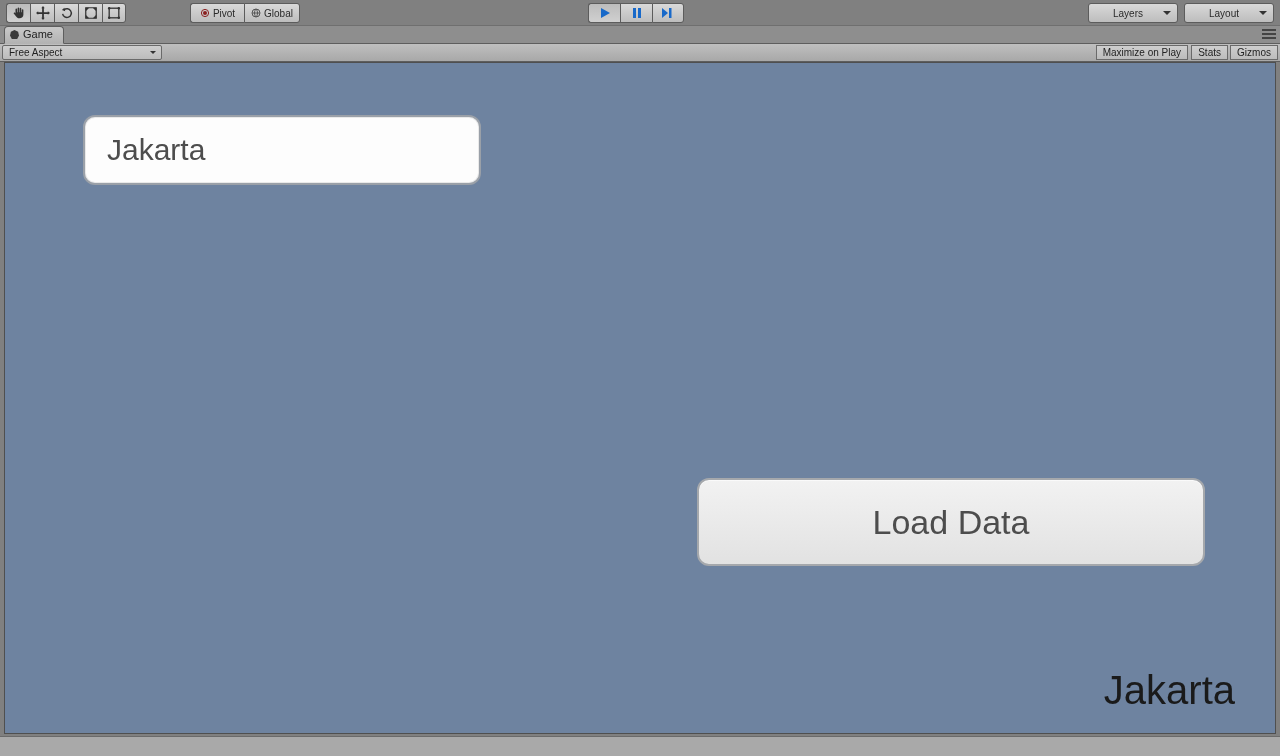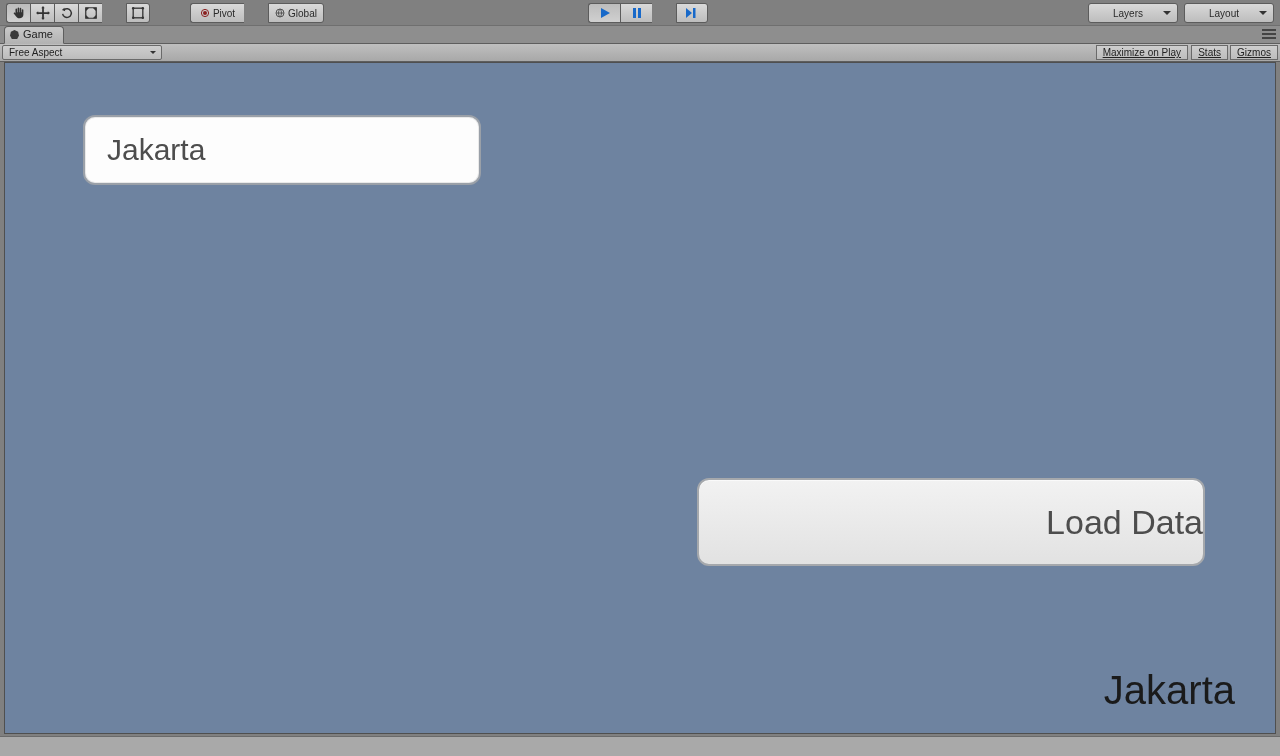--- a/index.html
+++ b/index.html
@@ -26,21 +26,21 @@
     background: linear-gradient(#d9d9d9, #bdbdbd);
     border: 1px solid #5c5c5c;
     border-right: none;
     display: flex;
     align-items: center;
     justify-content: center;
     font-size: 10px;
     color: #2a2a2a;
     cursor: pointer;
   }
-  .tool-btn:last-child { border-right: 1px solid #5c5c5c; border-radius: 0 3px 3px 0; margin-left: 24px; }
+  .tool-btn:last-child { border-right: 1px solid #5c5c5c; border-radius: 0 3px 3px 0; }
   .tool-btn:first-child { border-radius: 3px 0 0 3px; }
   .tool-btn.active { background: linear-gradient(#bcbcbc,#d0d0d0); }
   .tool-btn svg { display:block; }
 
   .dropdown-btn {
     height: 20px;
     background: linear-gradient(#d9d9d9,#bdbdbd);
     border: 1px solid #5c5c5c;
     border-radius: 3px;
     font-size: 10px;
@@ -114,21 +114,20 @@
   }
   .mini-btn{
     position:absolute; top:1px;
     height:15px;
     background: linear-gradient(#cecece,#bcbcbc);
     border:1px solid #6a6a6a;
     padding:0 6px;
     display:flex; align-items:center;
     cursor:pointer;
     font-size:10px;
-    text-decoration:underline;
   }
 
   
   .viewport{
     position:absolute;
     left:4px; right:4px; top:62px; bottom:22px;
     background:#6e83a0;
     border:1px solid #4f4f4f;
   }
   .bottom-bar{
@@ -274,21 +273,21 @@
   </div>
 </div>
 
 <div class="viewport">
 
   <div class="ui-input" style="left:78px; top:52px; width:398px; height:70px;">
     <span>Jakarta</span>
   </div>
 
 
-  <div class="ui-btn" style="left:692px; top:415px; width:508px; height:88px;justify-content:flex-end;">
+  <div class="ui-btn" style="left:692px; top:415px; width:508px; height:88px;">
     <span>Load Data</span>
   </div>
 
   <div class="out-label" style="right:40px; bottom:20px;">
     <span>Jakarta</span>
   </div>
 
 </div>
 
 <div class="bottom-bar"></div>

